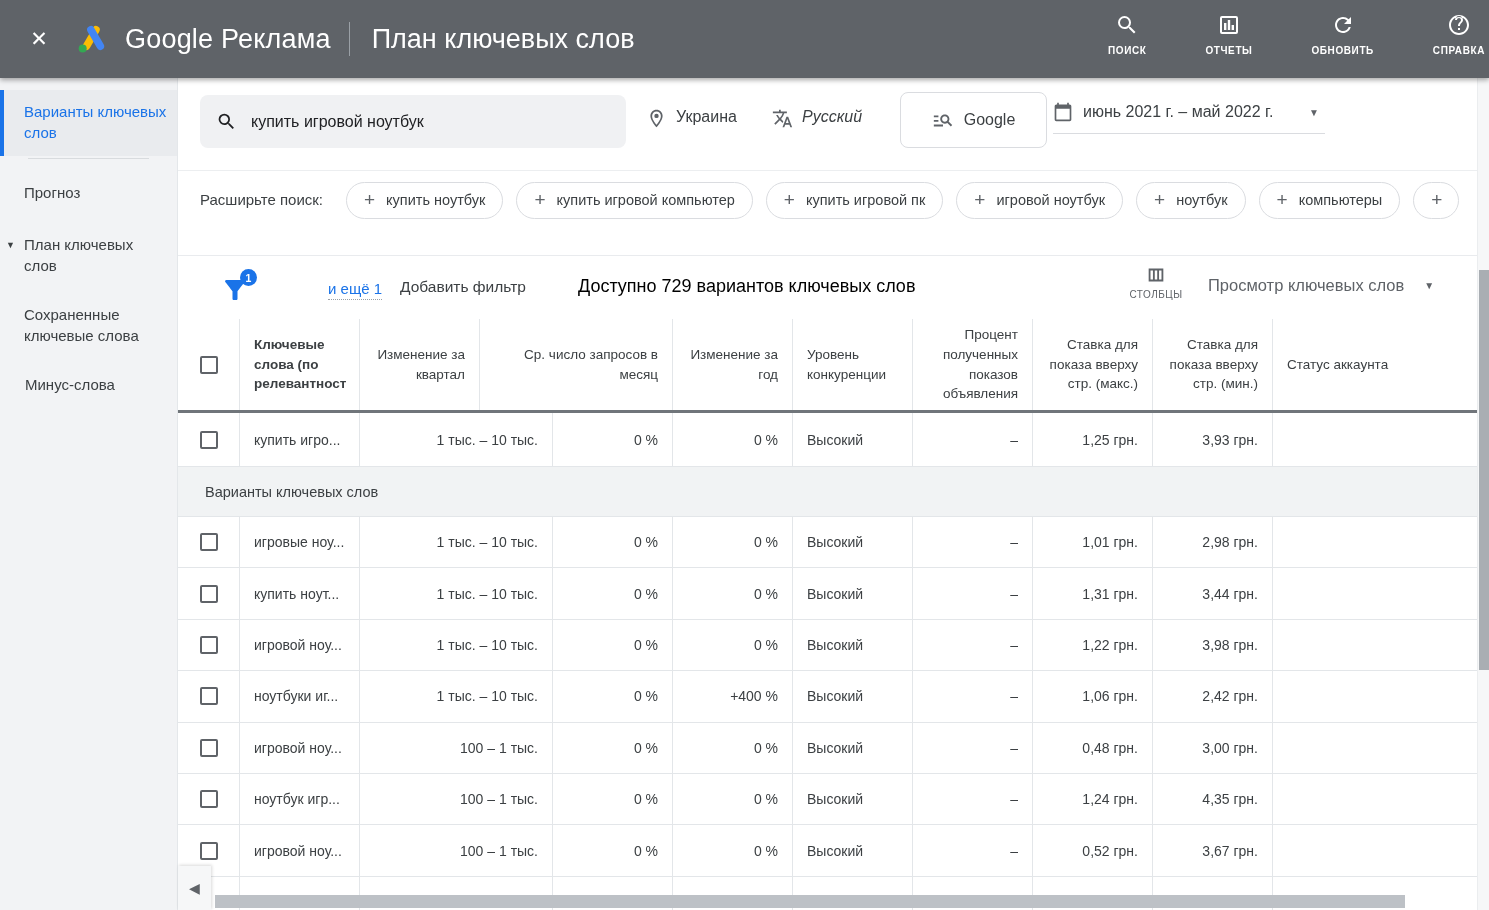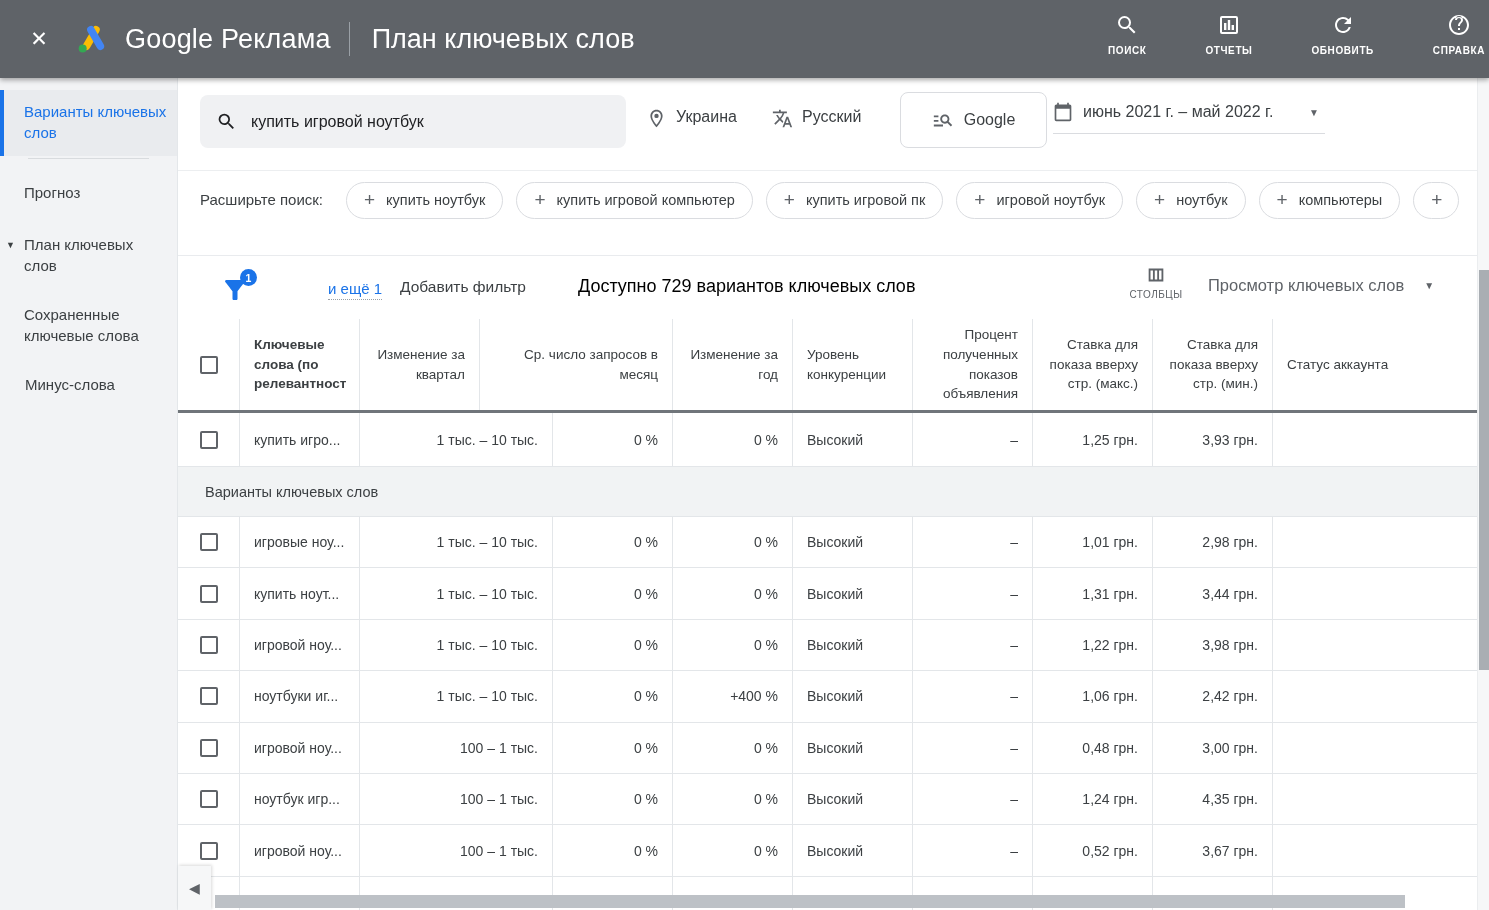--- a/index.html
+++ b/index.html
@@ -44,21 +44,21 @@
   .searchbox { position: absolute; left: 22px; top: 17px; width: 426px; height: 53px;
     background: #f0f1f3; border-radius: 8px; display: flex; align-items: center; padding: 0 16px; gap: 14px; }
   .searchbox .ic svg { width: 21px; height: 21px; display: block; color: #202124; }
   .searchbox input { flex: 1; border: none; outline: none; background: transparent;
     font-size: 16px; color: #202124; font-family: inherit; }
 
   .ctrl { position: absolute; top: 30px; display: flex; align-items: flex-start; gap: 9px;
     font-size: 16px; color: #3c4043; }
   .ctrl svg { width: 21px; height: 21px; color: #5f6368; display: block; }
   .ctrl.loc { left: 468px; }
-  .ctrl.lang { left: 594px; }
+  .ctrl.lang { left: 594px; font-style: italic; }
 
   .network { position: absolute; left: 722px; top: 14px; width: 147px; height: 56px;
     border: 1px solid #dadce0; border-radius: 8px; display: flex; align-items: center;
     justify-content: center; gap: 10px; font-size: 16px; color: #3c4043; background: #fff; }
   .network svg { width: 22px; height: 22px; color: #5f6368; display: block; }
 
   .daterange { position: absolute; left: 875px; top: 24px; width: 272px;
     display: flex; align-items: center; gap: 10px; font-size: 16px; color: #3c4043;
     padding-bottom: 11px; border-bottom: 1px solid #dadce0; }
   .daterange svg { width: 20px; height: 20px; color: #5f6368; display: block; }

